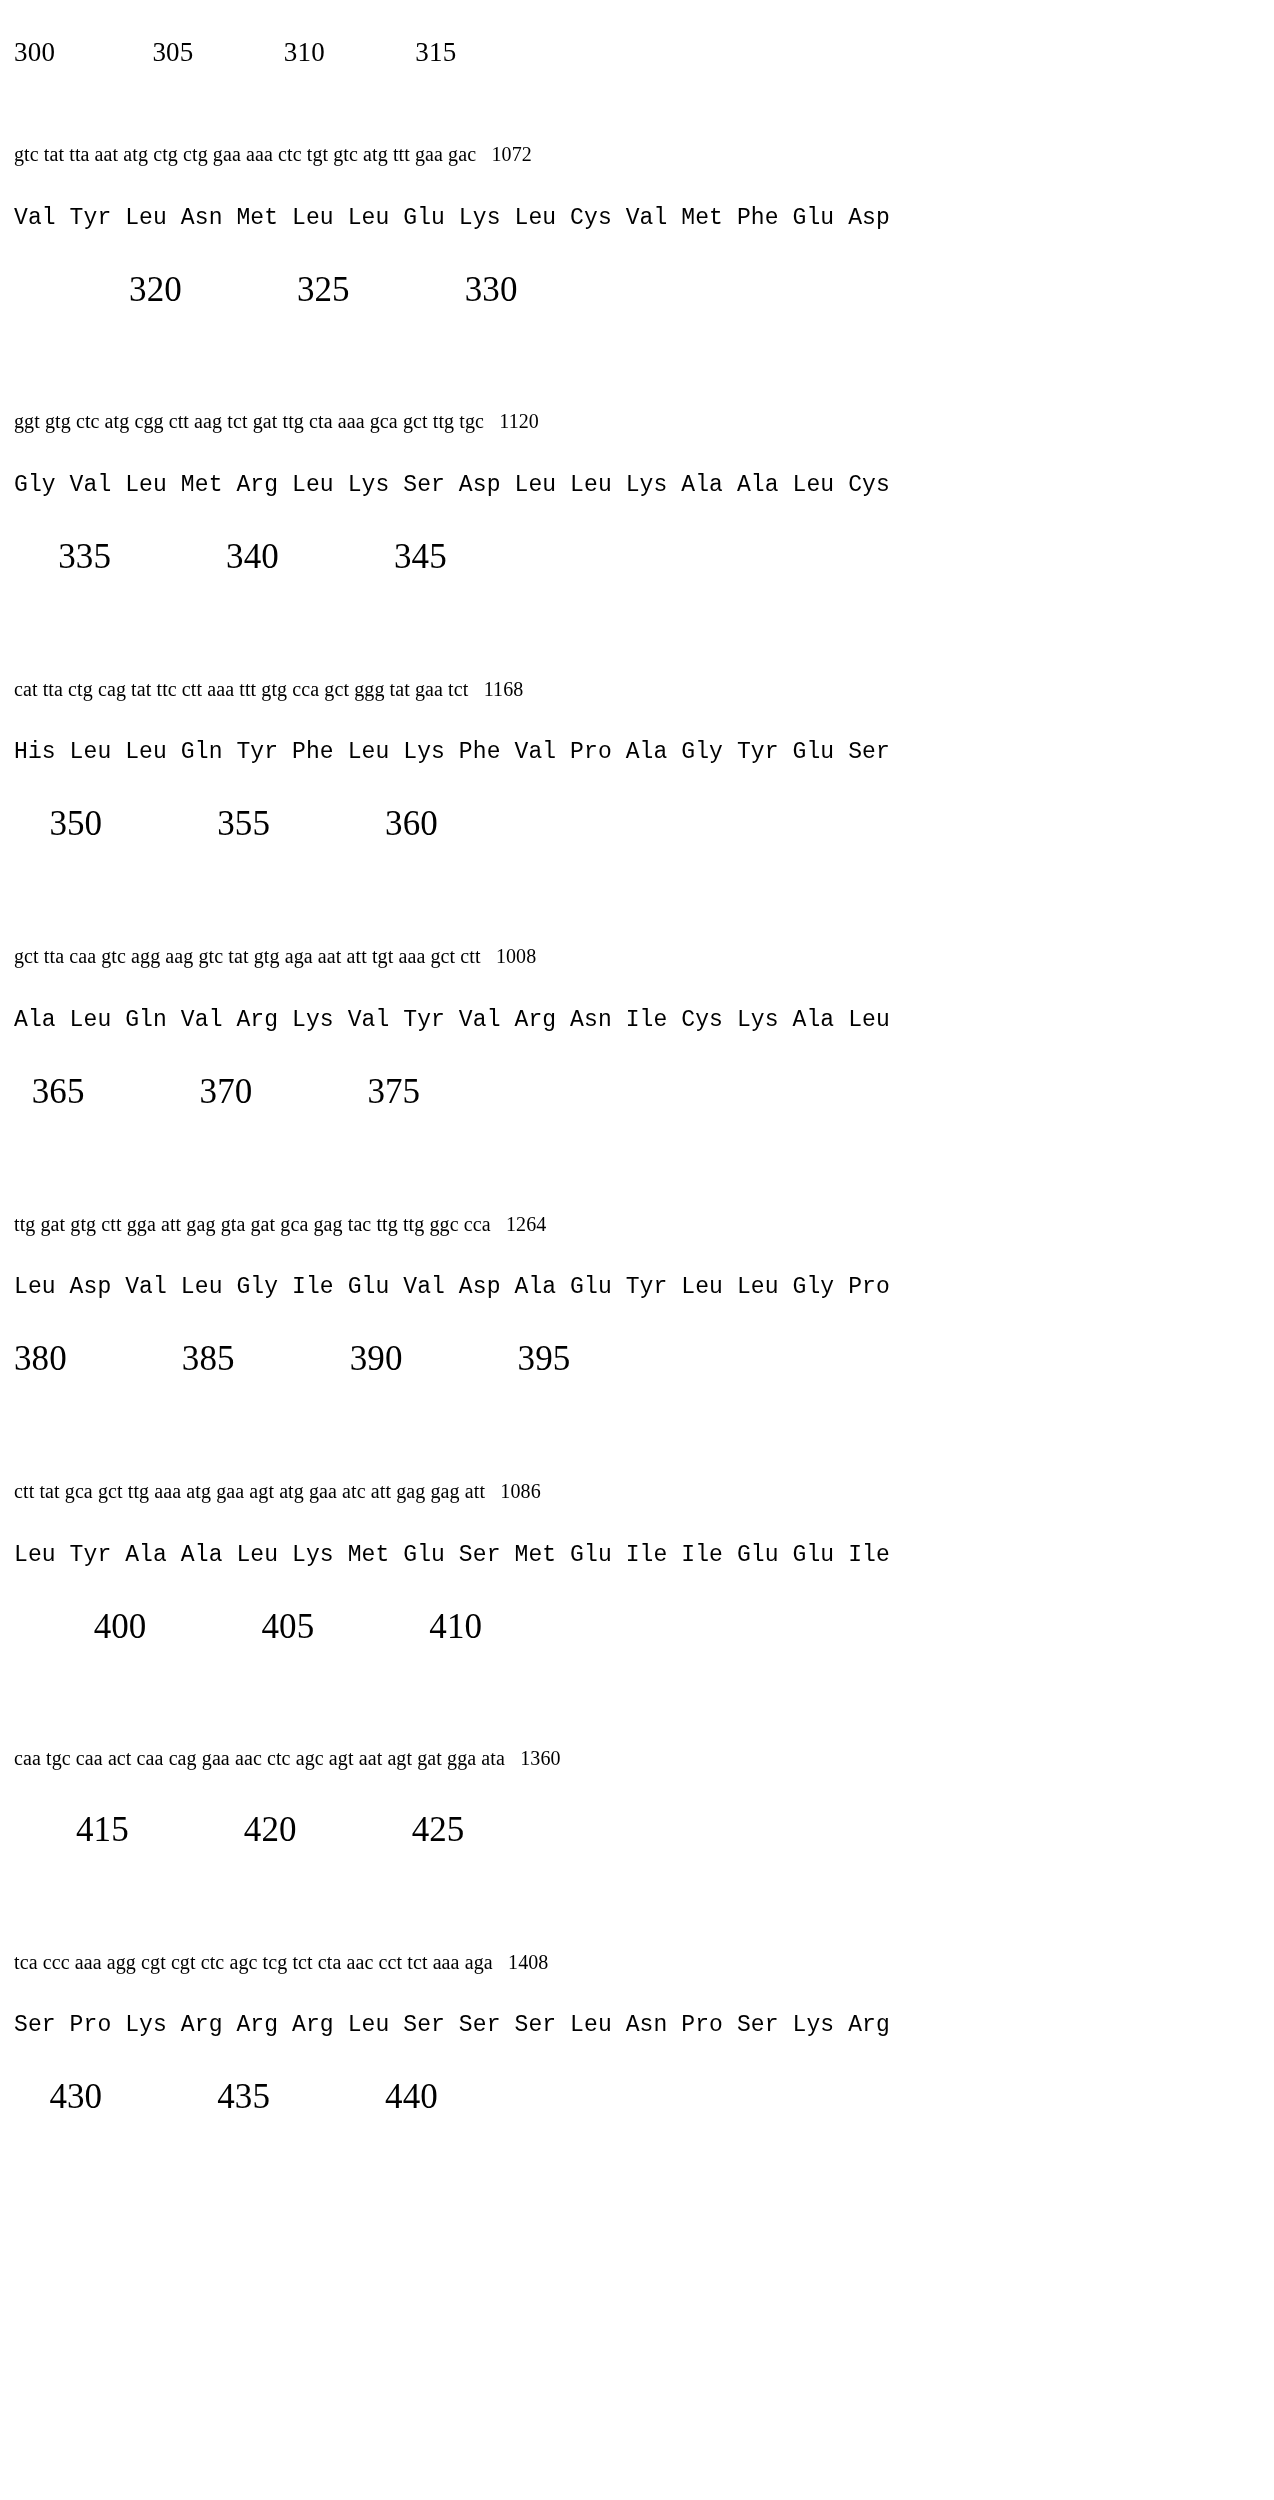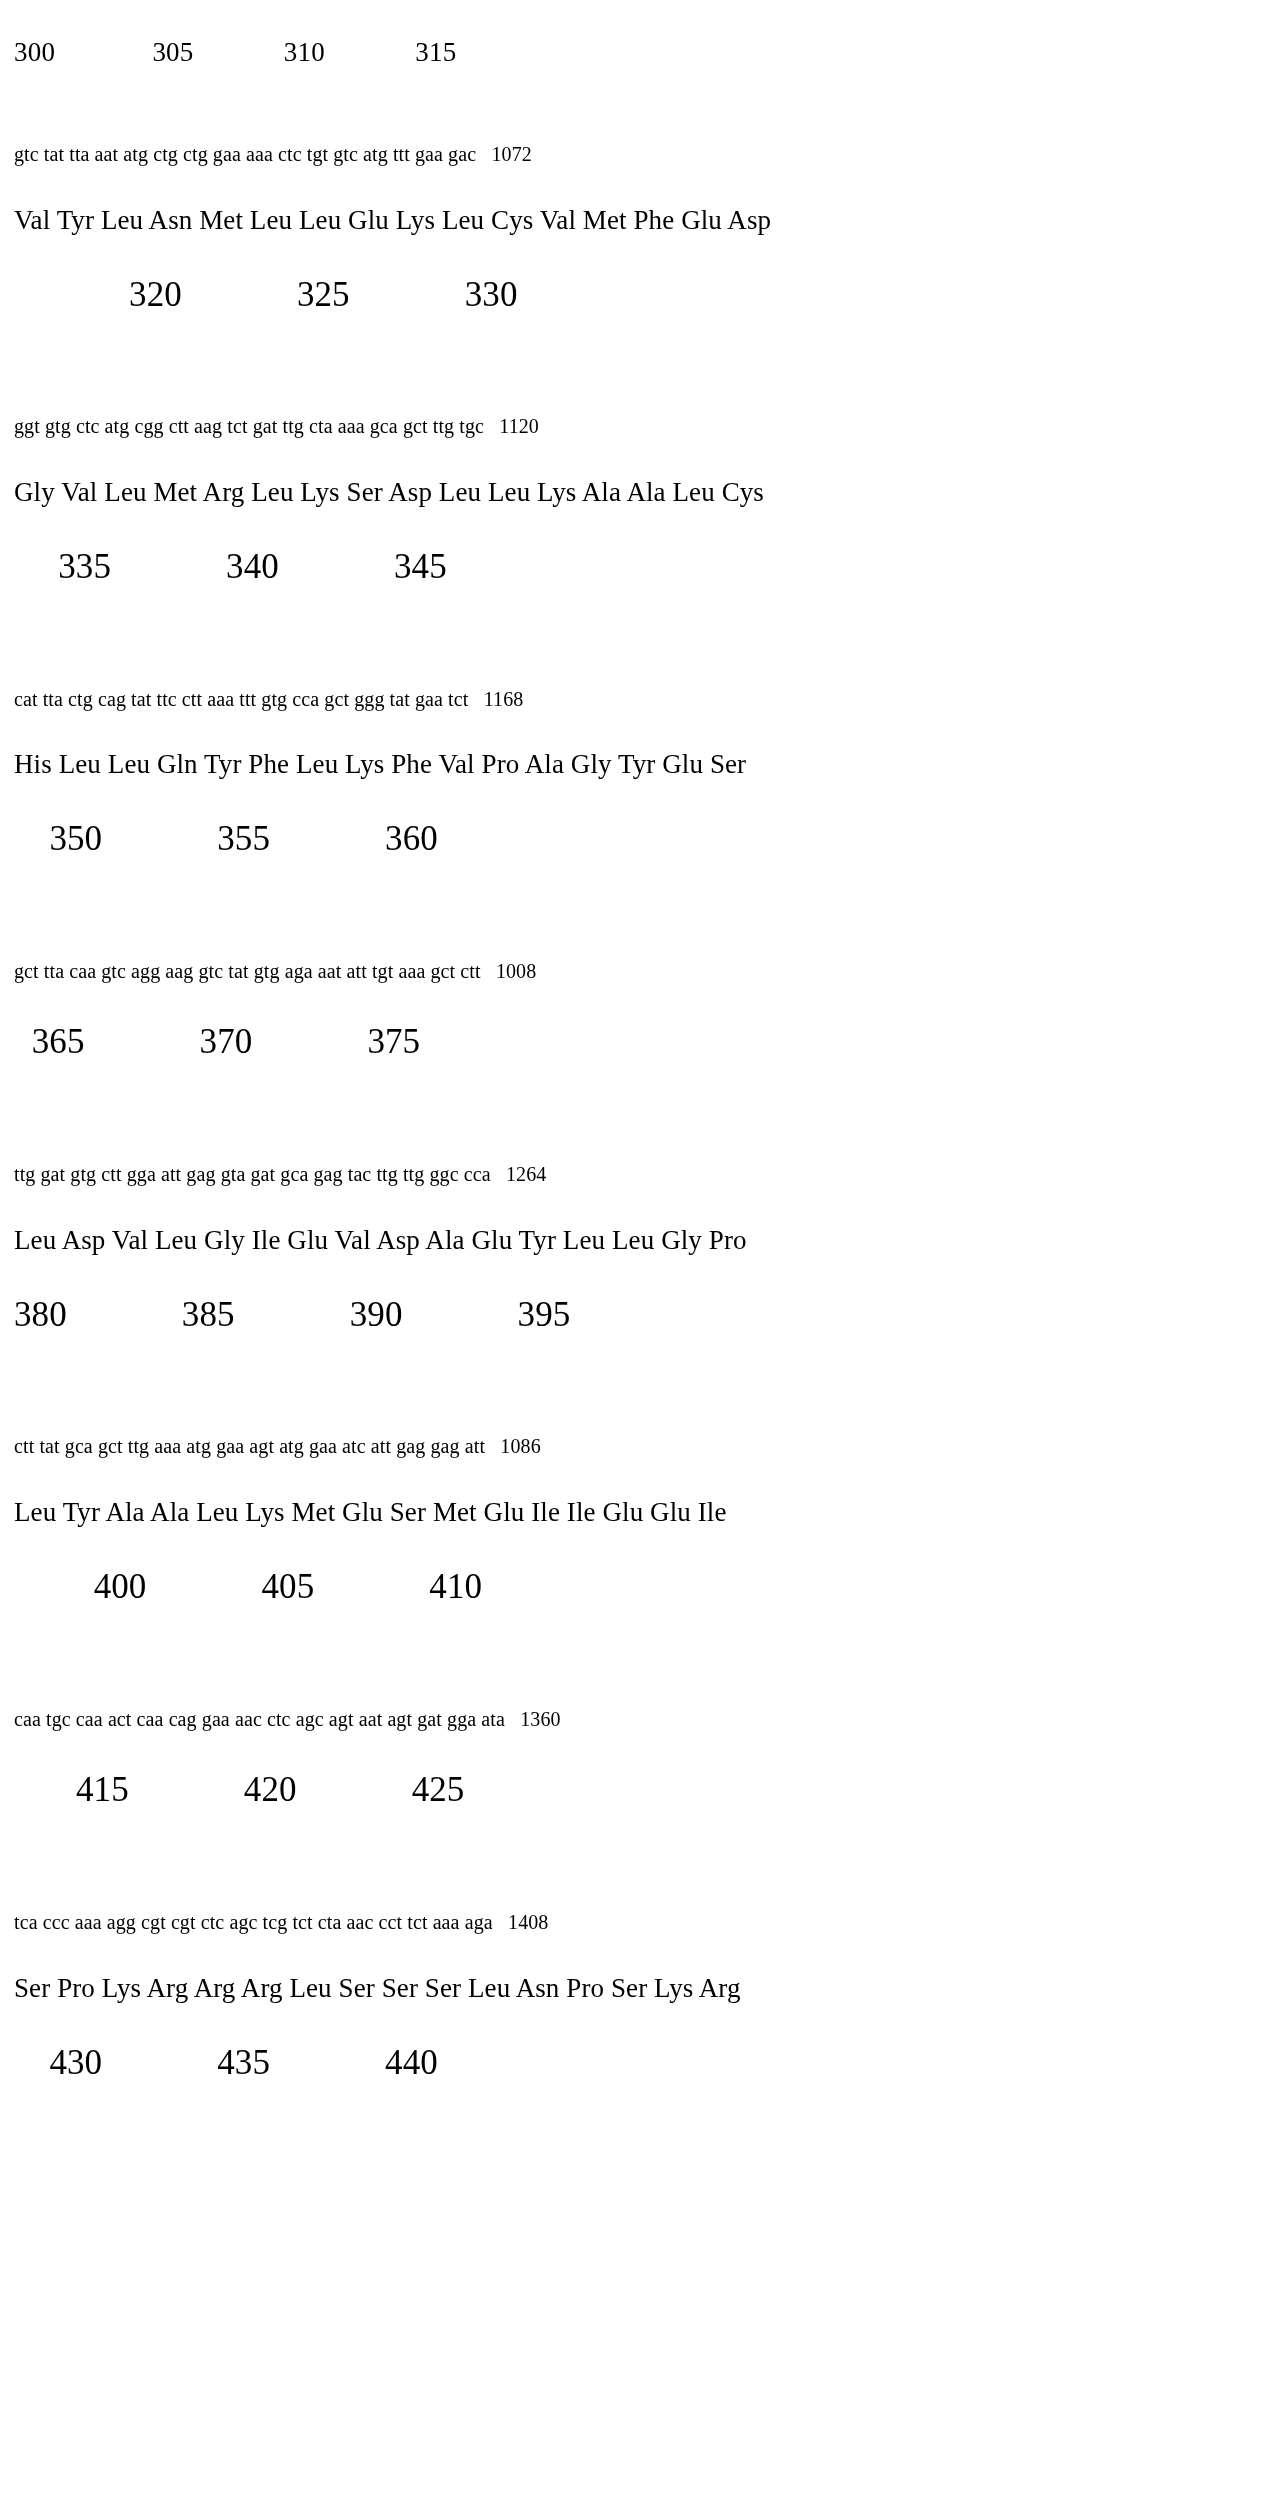--- a/index.html
+++ b/index.html
@@ -41,24 +41,25 @@
     margin-bottom: 0px;
     white-space: pre;
   }
   .row-dna {
     font-size: 20px;
     line-height: 1.28;
     white-space: pre;
     letter-spacing: 0.1px;
   }
   .row-aa {
-    font-size: 27px;
+    font-size: 23px;
     line-height: 1.22;
     white-space: pre;
     letter-spacing: 0.1px;
+    font-family: Liberation Mono, monospace;
   }
   .row-num {
     font-size: 35px;
     line-height: 1.25;
     white-space: pre;
     letter-spacing: 0.1px;
   }
   .spacer {
     height: 26px;
   }
@@ -92,20 +93,21 @@
 
     <div class="block">
       <div class="row-dna">cat tta ctg cag tat ttc ctt aaa ttt gtg cca gct ggg tat gaa tct   1168</div>
       <div class="row-aa">His Leu Leu Gln Tyr Phe Leu Lys Phe Val Pro Ala Gly Tyr Glu Ser</div>
       <div class="row-num">    350             355             360</div>
     </div>
     <div class="spacer"></div>
 
     <div class="block">
       <div class="row-dna">gct tta caa gtc agg aag gtc tat gtg aga aat att tgt aaa gct ctt   1008</div>
+      <div class="row-aa">Ala Leu Gln Val Arg Lys Val Tyr Val Arg Asn Ile Cys Lys Ala Leu</div>
       <div class="row-num">  365             370             375</div>
     </div>
     <div class="spacer"></div>
 
     <div class="block">
       <div class="row-dna">ttg gat gtg ctt gga att gag gta gat gca gag tac ttg ttg ggc cca   1264</div>
       <div class="row-aa">Leu Asp Val Leu Gly Ile Glu Val Asp Ala Glu Tyr Leu Leu Gly Pro</div>
       <div class="row-num">380             385             390             395</div>
     </div>
     <div class="spacer"></div>

